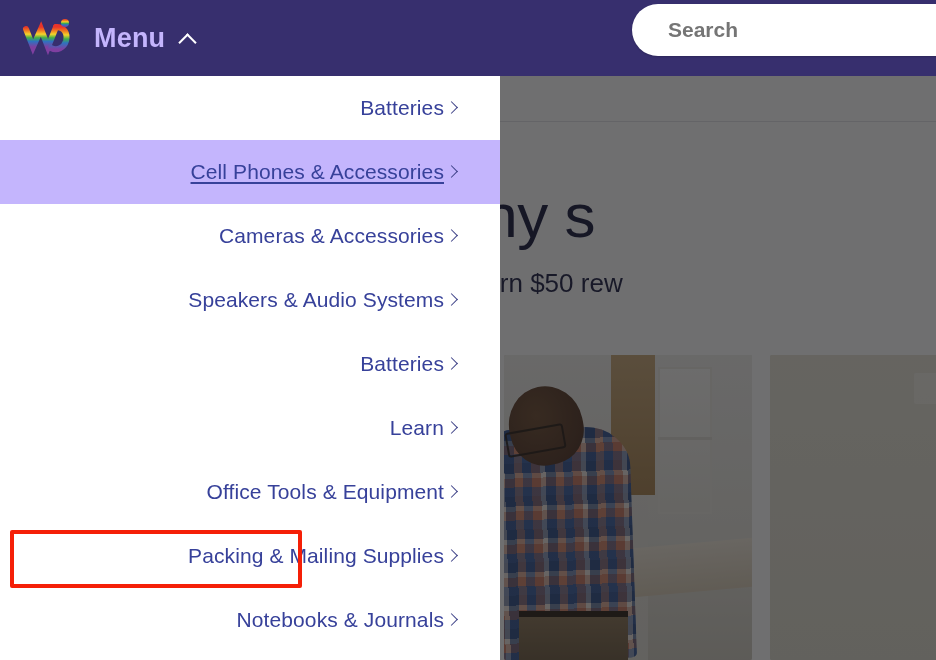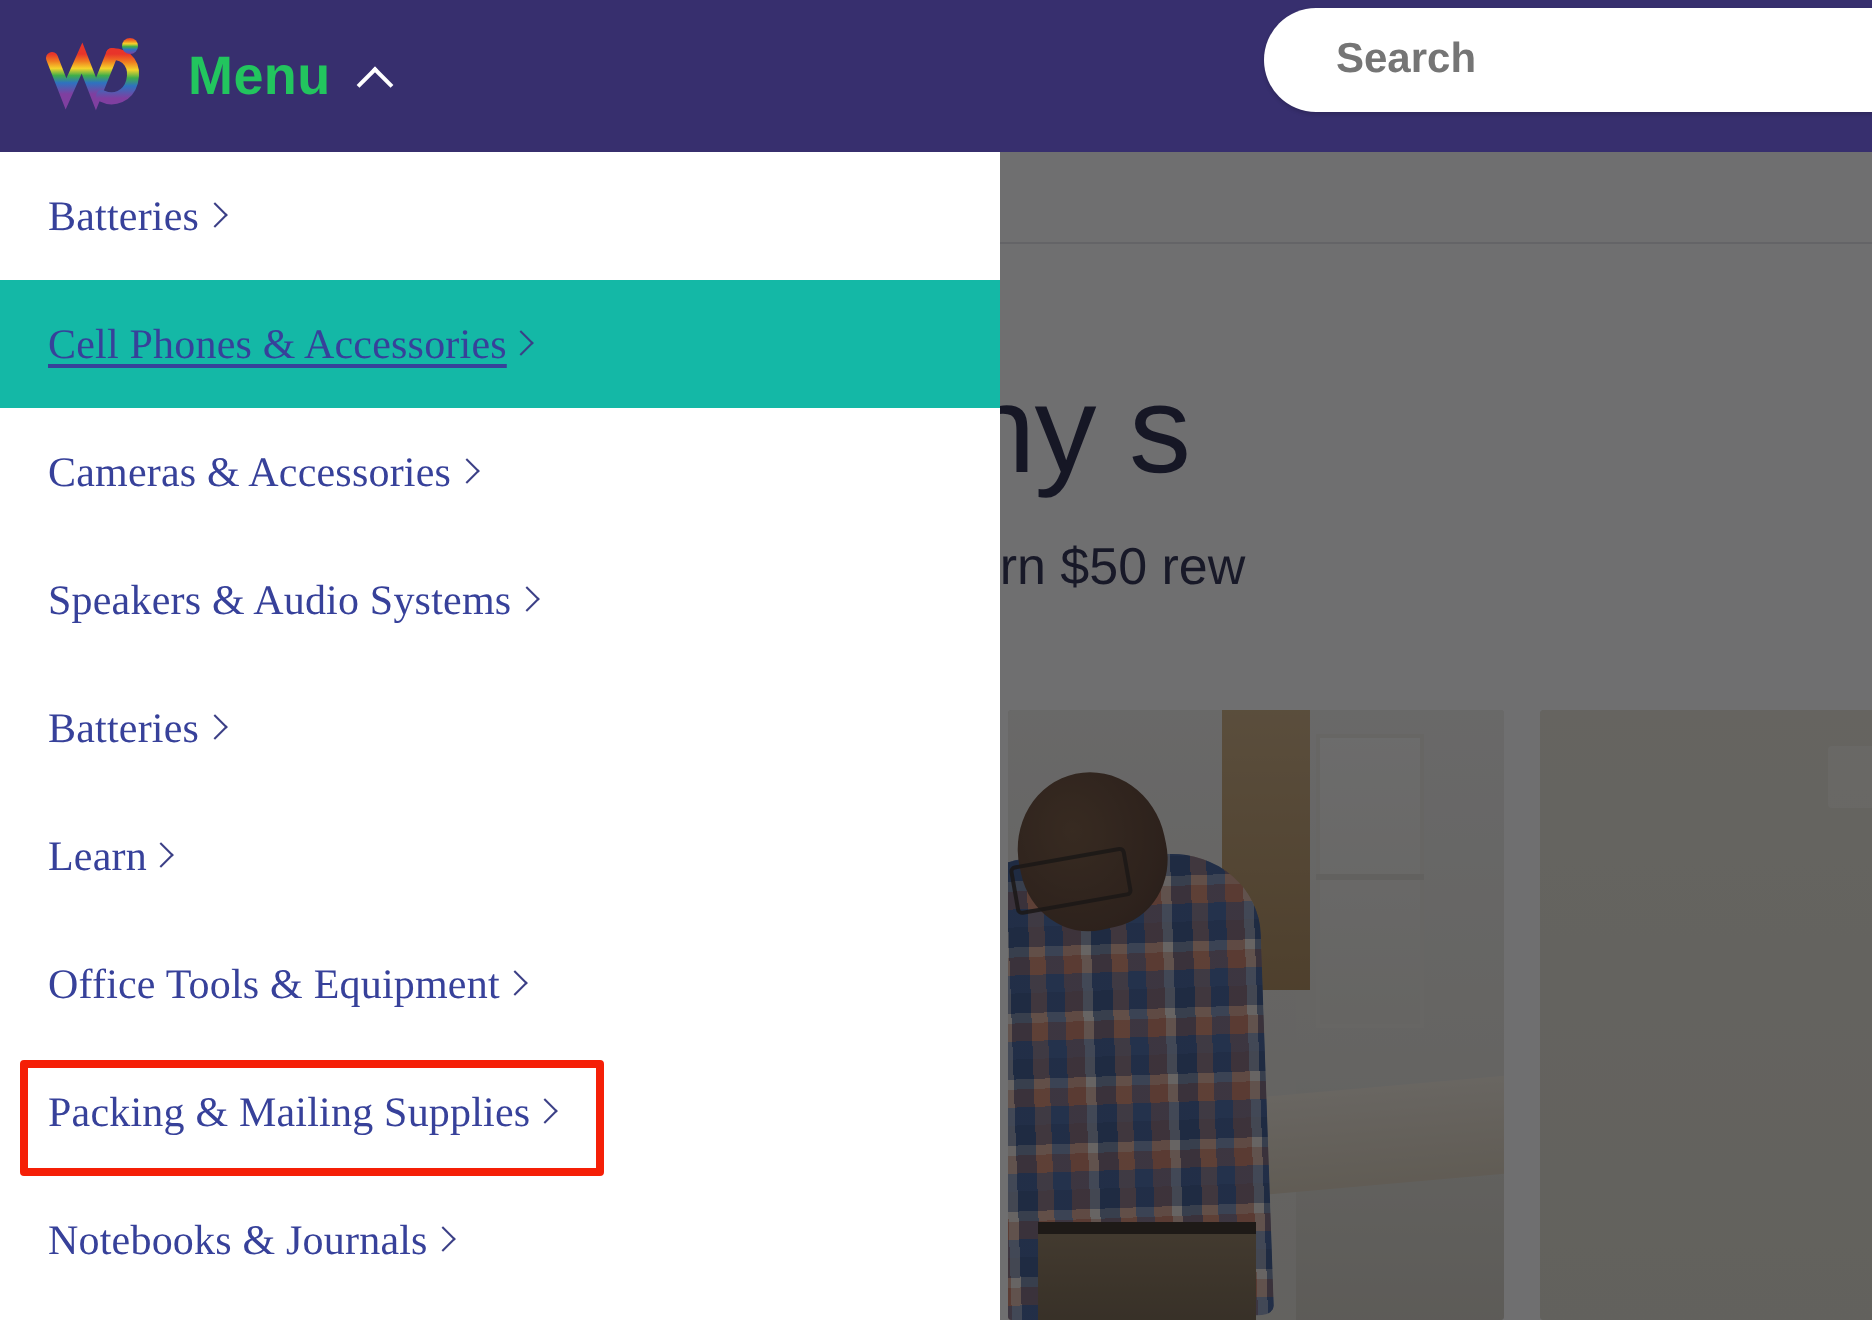--- a/index.html
+++ b/index.html
@@ -198,30 +198,29 @@
     list-style: none;
     margin: 0;
     padding: 0;
   }
 
   .menu-item {
     position: relative;
     height: 64px;
     display: flex;
     align-items: center;
-    justify-content: flex-start;
+    justify-content: flex-end;
     padding: 0 40px 0 24px;
     box-sizing: border-box;
     cursor: pointer;
     background: #ffffff;
-    font-family: Liberation Serif, serif;
   }
 
   .menu-item.hovered {
-    background: #14b8a6;
+    background: #c4b5fd;
   }
 
   .menu-item-label {
     font-size: 21px;
     font-weight: 400;
     color: #37419a;
     letter-spacing: 0.1px;
     white-space: nowrap;
   }
 
@@ -287,21 +286,21 @@
     margin-left: 14px;
     cursor: pointer;
     background: none;
     border: 0;
     padding: 0;
   }
 
   .menu-toggle-label {
     font-size: 27px;
     font-weight: 700;
-    color: #22c55e;
+    color: #c4b5fd;
     letter-spacing: 0.2px;
   }
 
   .chevron-up {
     width: 20px;
     height: 14px;
     position: relative;
   }
   .chevron-up::before {
     content: "";

